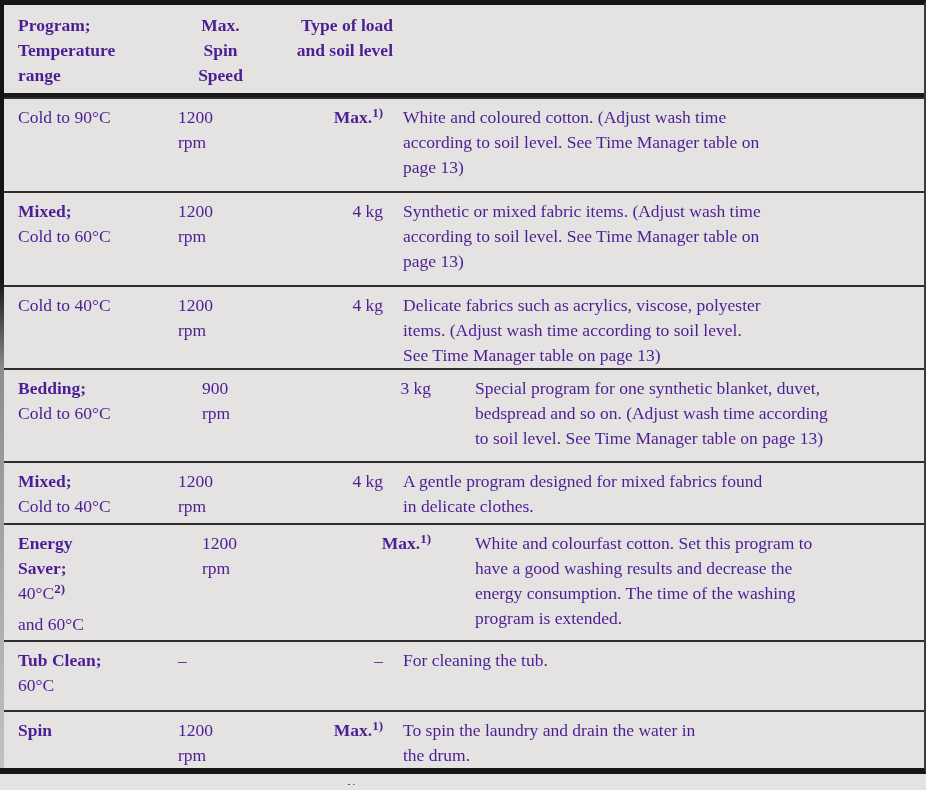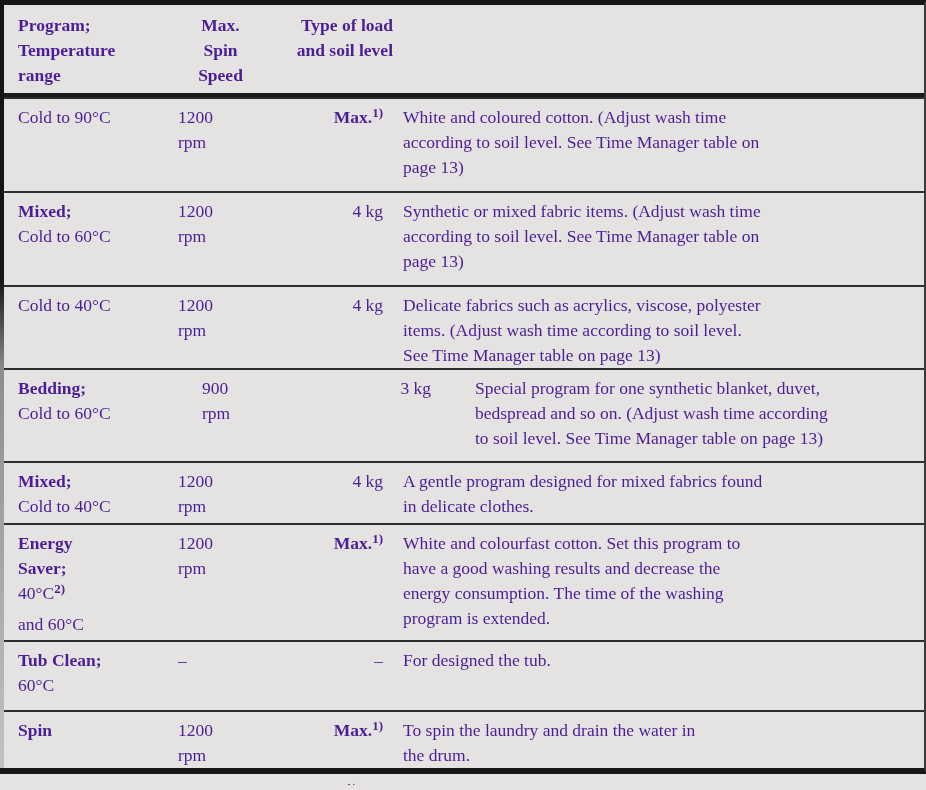--- a/index.html
+++ b/index.html
@@ -41,21 +41,21 @@
     border-bottom:4px solid #1a1a1a;
     font-weight:bold;
   }
   .row { border-top:2px solid #2e2e2e; }
   .row:first-of-type { border-top:none; }
   .r-cottons   { min-height:94px; }
   .r-mixed     { min-height:94px; }
   .r-delicates { min-height:82px; }
   .r-bedding   { min-height:93px;gap:24px; }
   .r-sports    { min-height:62px; }
-  .r-energy    { min-height:117px; }
+  .r-energy    { min-height:117px;gap:24px; }
   .r-tubclean  { min-height:70px; }
   .r-spin      { min-height:52px; }
   .c { box-sizing:border-box; }
   .c-prog { padding-right:6px; }
   .c-spin { text-align:left; }
   .c-load { text-align:right; padding-right:10px; }
   .c-desc { padding-left:10px; white-space:pre-line; }
   .th-prog { white-space:pre-line; }
   .th-spin { text-align:center; white-space:pre-line; }
   .th-load { text-align:center; white-space:pre-line; }
@@ -206,21 +206,21 @@
         <div class="pline b">Tub Clean;</div>
         <div class="pline temp"><span>60°C</span></div>
       </div>
       <div class="c c-spin">
         <div>–</div>
 
       </div>
       <div class="c c-load">
         <span>–</span>
       </div>
-      <div class="c c-desc">For designed the tub.</div>
+      <div class="c c-desc">For cleaning the tub.</div>
     </div>
 
     <div class="row r-spin">
       <div class="c c-prog">
         <div class="pline b">Spin</div>
 
       </div>
       <div class="c c-spin">
         <div>1200</div>
         <div>rpm</div>

